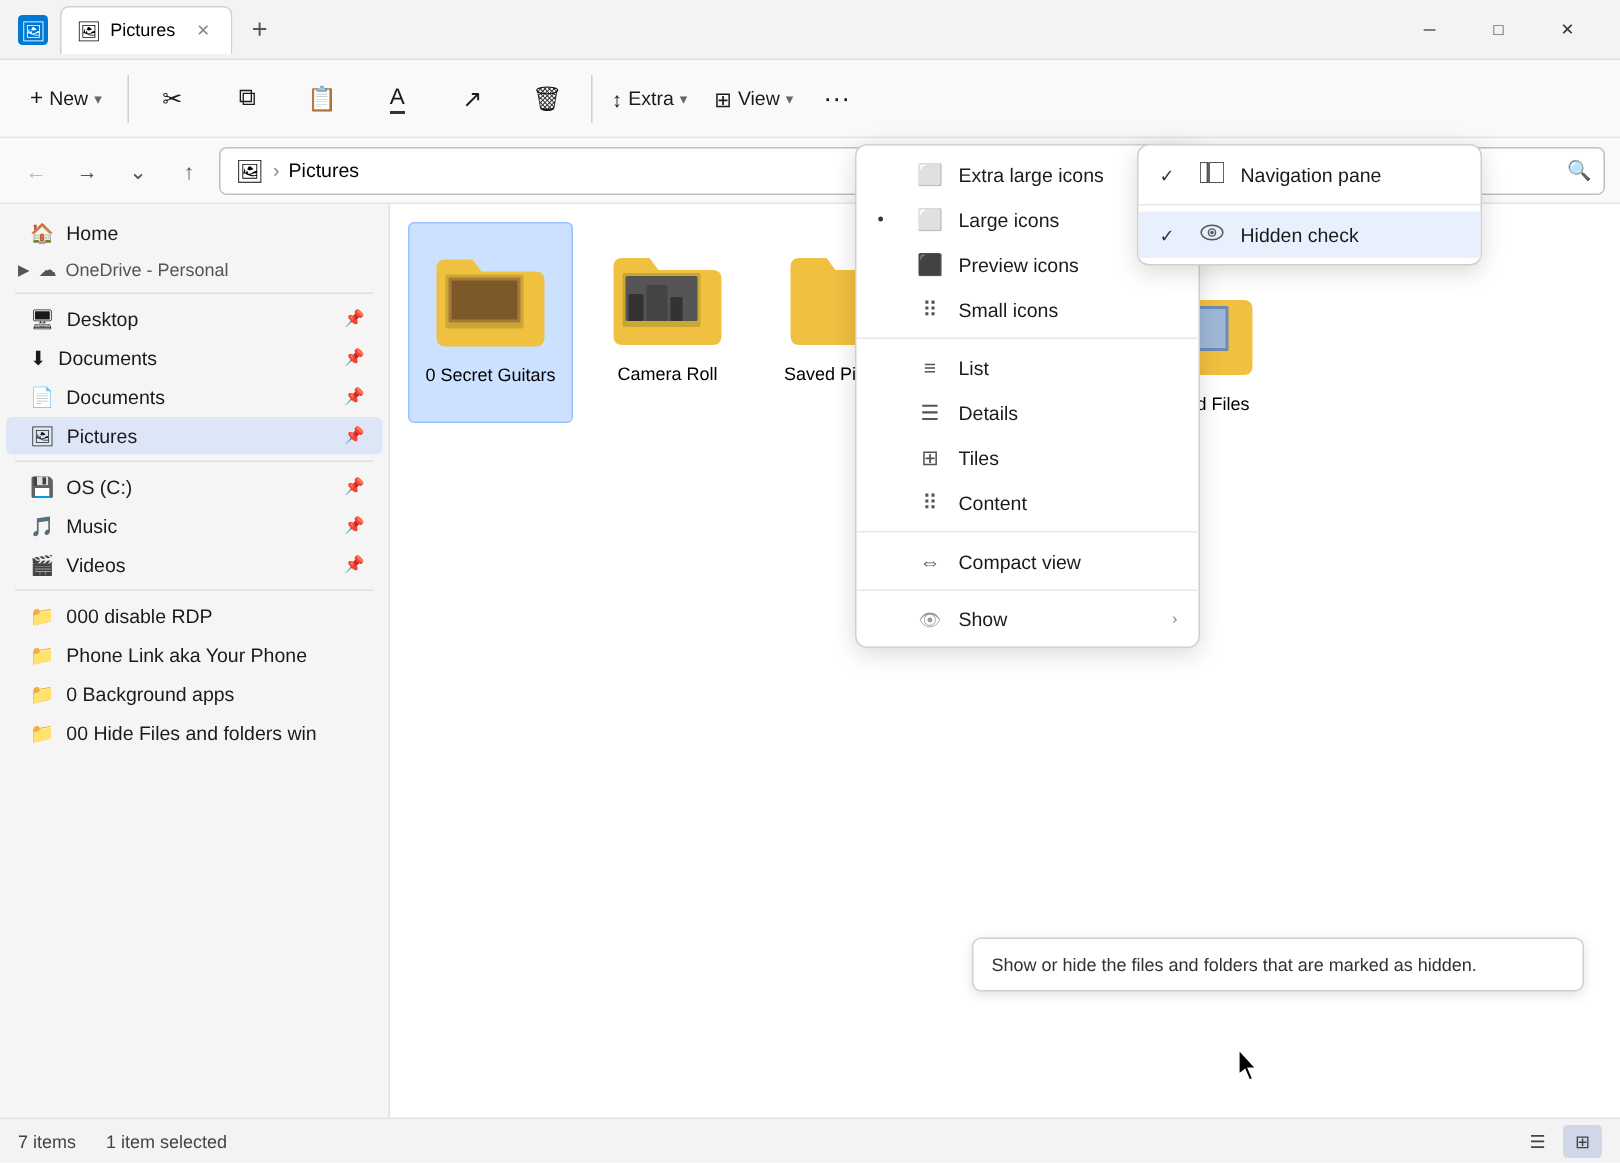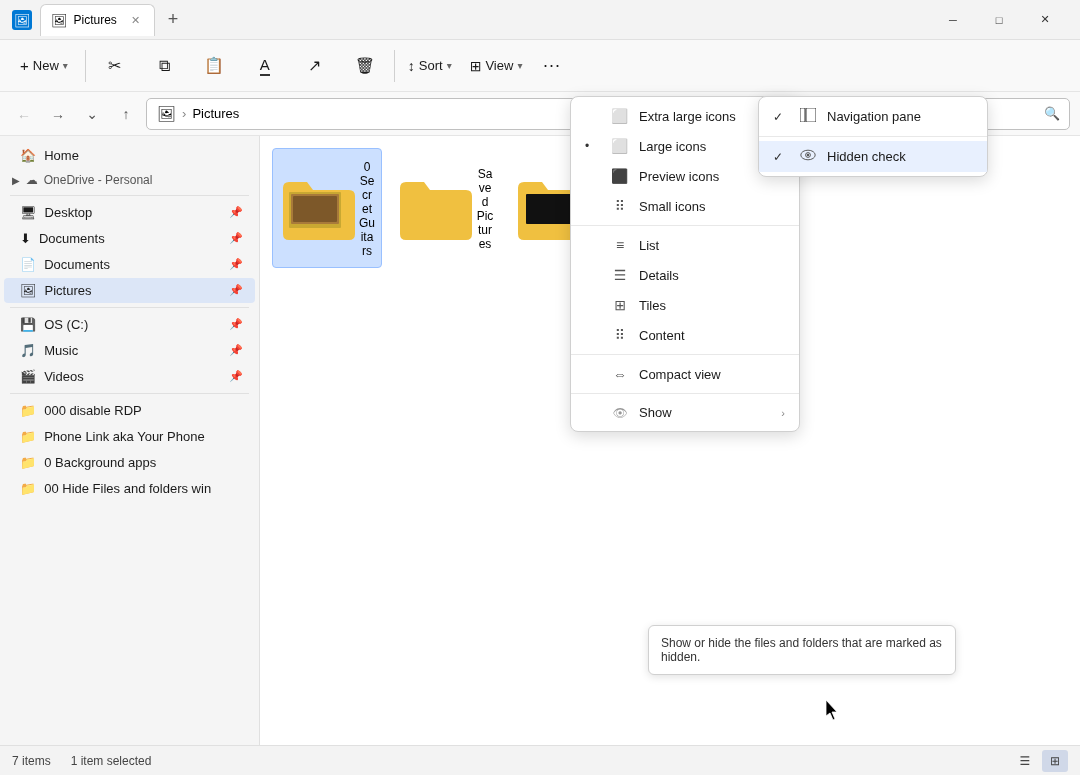--- a/index.html
+++ b/index.html
@@ -167,20 +167,21 @@
       position: relative;
     }
     .file-grid {
       display: flex;
       flex-wrap: wrap;
       gap: 8px;
       align-content: flex-start;
     }
     .file-item {
       display: flex;
+      flex-direction: column;
       align-items: center;
       padding: 8px 6px 6px;
       border-radius: 4px;
       cursor: pointer;
       width: 110px;
     }
     .file-item.selected { background: #cce0ff; border: 1px solid #99c0ff; }
     .file-thumb {
       width: 80px;
       height: 80px;
@@ -248,21 +249,21 @@
       box-shadow: 0 4px 16px rgba(0,0,0,0.15);
       z-index: 25;
       padding: 4px 0;
     }
 
     
     .tooltip {
       position: absolute;
       top: 625px;
       left: 648px;
-      width: 308px;
+      width: 408px;
       background: #fff;
       border: 1px solid #d0d0d0;
       border-radius: 6px;
       box-shadow: 0 2px 8px rgba(0,0,0,0.12);
       padding: 10px 12px;
       font-size: 12px;
       color: #333;
       z-index: 30;
     }
 
@@ -322,21 +323,21 @@
   </div>
   <div class="toolbar-btn">
     <span class="icon">↗</span>
   </div>
   <div class="toolbar-btn">
     <span class="icon">🗑</span>
   </div>
   <div class="toolbar-sep"></div>
   <div class="toolbar-btn-row">
     <span style="font-size:14px">↕</span>
-    <span>Sort</span>
+    <span>Extra</span>
     <span style="font-size:10px;color:#666">▾</span>
   </div>
   <div class="toolbar-btn-row">
     <span style="font-size:14px">⊞</span>
     <span>View</span>
     <span style="font-size:10px;color:#666">▾</span>
   </div>
   <div class="toolbar-btn-row more-btn">···</div>
 </div>
 
@@ -435,20 +436,34 @@
 
             <rect x="10" y="22" width="52" height="36" rx="1" fill="#c9a832"></rect>
             <rect x="12" y="24" width="48" height="30" rx="1" fill="#a87a3a"></rect>
 
             <rect x="14" y="26" width="44" height="26" rx="1" fill="#6b4a22" opacity="0.7"></rect>
           </svg>
         </div>
         <span class="file-label">0 Secret Guitars</span>
       </div>
 
+      <div class="file-item">
+        <div class="file-thumb">
+          <svg width="80" height="72" viewBox="0 0 80 72">
+            <path d="M4 18 Q4 12 10 12 L28 12 L34 20 L70 20 Q76 20 76 26 L76 64 Q76 70 70 70 L10 70 Q4 70 4 64 Z" fill="#f0c040"></path>
+            <rect x="10" y="22" width="52" height="36" rx="1" fill="#c9a832"></rect>
+            <rect x="12" y="24" width="48" height="30" rx="1" fill="#555555"></rect>
+
+            <rect x="14" y="36" width="10" height="18" fill="#333" rx="1"></rect>
+            <rect x="26" y="30" width="14" height="24" fill="#444" rx="1"></rect>
+            <rect x="42" y="38" width="8" height="16" fill="#333" rx="1"></rect>
+          </svg>
+        </div>
+        <span class="file-label">Camera Roll</span>
+      </div>
 
 
       <div class="file-item">
         <div class="file-thumb">
           <svg width="80" height="72" viewBox="0 0 80 72">
             <path d="M4 18 Q4 12 10 12 L28 12 L34 20 L70 20 Q76 20 76 26 L76 64 Q76 70 70 70 L10 70 Q4 70 4 64 Z" fill="#f0c040"></path>
           </svg>
         </div>
         <span class="file-label">Saved Pictures</span>
       </div>

